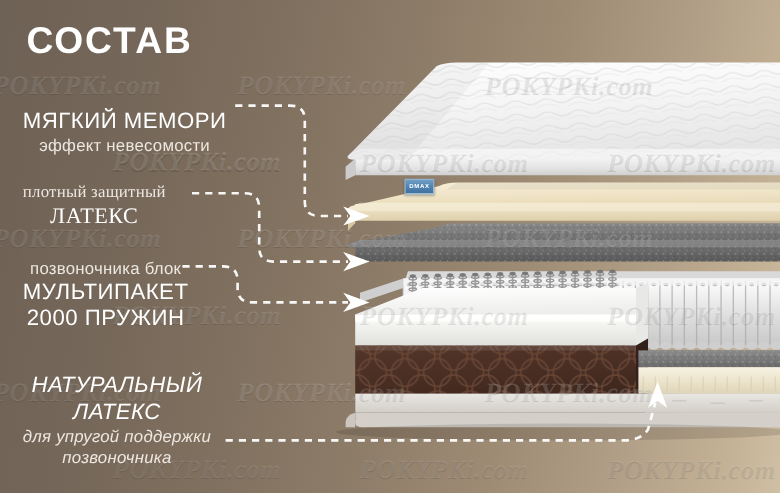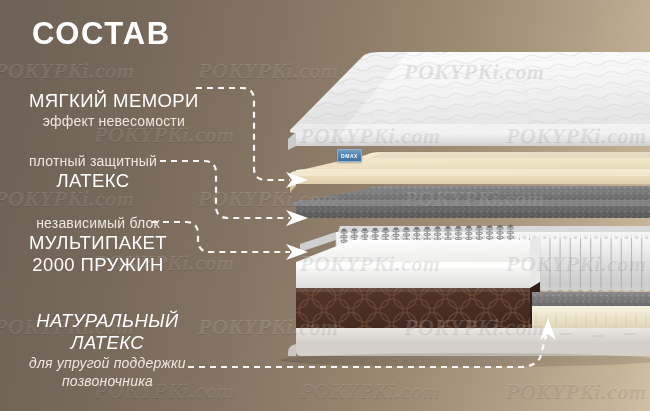--- a/index.html
+++ b/index.html
@@ -33,37 +33,37 @@
     position: absolute;
     font-family: "Liberation Serif", serif;
     font-style: italic;
     font-weight: 700;
     white-space: nowrap;
     color: rgba(255,255,255,0.13);
     text-shadow: 0 1px 0 rgba(0,0,0,0.10);
     letter-spacing: .5px;
   }
   
-  #textcol { position: absolute; left: 18px; top: 0; width: 300px; height: 354px; z-index: 60; }
+  #textcol { position: absolute; left: 8px; top: 0; width: 300px; height: 354px; z-index: 60; }
   .page-title {
     position: absolute; left: 14px; top: 16px;
     font-size: 31px; font-weight: 700; color: #ffffff;
     letter-spacing: 1.6px;
   }
   .blk { position: absolute; left: 11px; color: #f2ece6; text-align: center; }
   .big {
     font-size: 18.5px; font-weight: 400; color: #ffffff;
     letter-spacing: .4px; line-height: 22px; white-space: nowrap;
   }
   .small {
     font-size: 14px; font-weight: 400; color: #ede7e0;
     letter-spacing: .2px; line-height: 18px; white-space: nowrap;
   }
   #b-memory { top: 90px; }
-  #b-felt   { top: 152px; }
+  #b-felt   { top: 152px; font-family: Liberation Serif, serif; }
   #b-spring { top: 214px; }
   #b-latex  { top: 310px; font-style: italic; }
 
   
   #connectors { position: absolute; inset: 0; z-index: 55; pointer-events: none; }
 
   
   #mattress { position: absolute; inset: 0; z-index: 20; }
 
   .dmax {
@@ -619,21 +619,21 @@
       <div class="big">МЯГКИЙ МЕМОРИ</div>
       <div class="small">эффект невесомости</div>
     </div>
 
     <div class="blk" id="b-felt">
       <div class="small">плотный защитный</div>
       <div class="big">ЛАТЕКС</div>
     </div>
 
     <div class="blk" id="b-spring">
-      <div class="small">независимый блок</div>
+      <div class="small">позвоночника блок</div>
       <div class="big">МУЛЬТИПАКЕТ</div>
       <div class="big">2000 ПРУЖИН</div>
     </div>
 
     <div class="blk" id="b-latex">
       <div class="big">НАТУРАЛЬНЫЙ</div>
       <div class="big">ЛАТЕКС</div>
       <div class="small">для упругой поддержки</div>
       <div class="small">позвоночника</div>
     </div>

